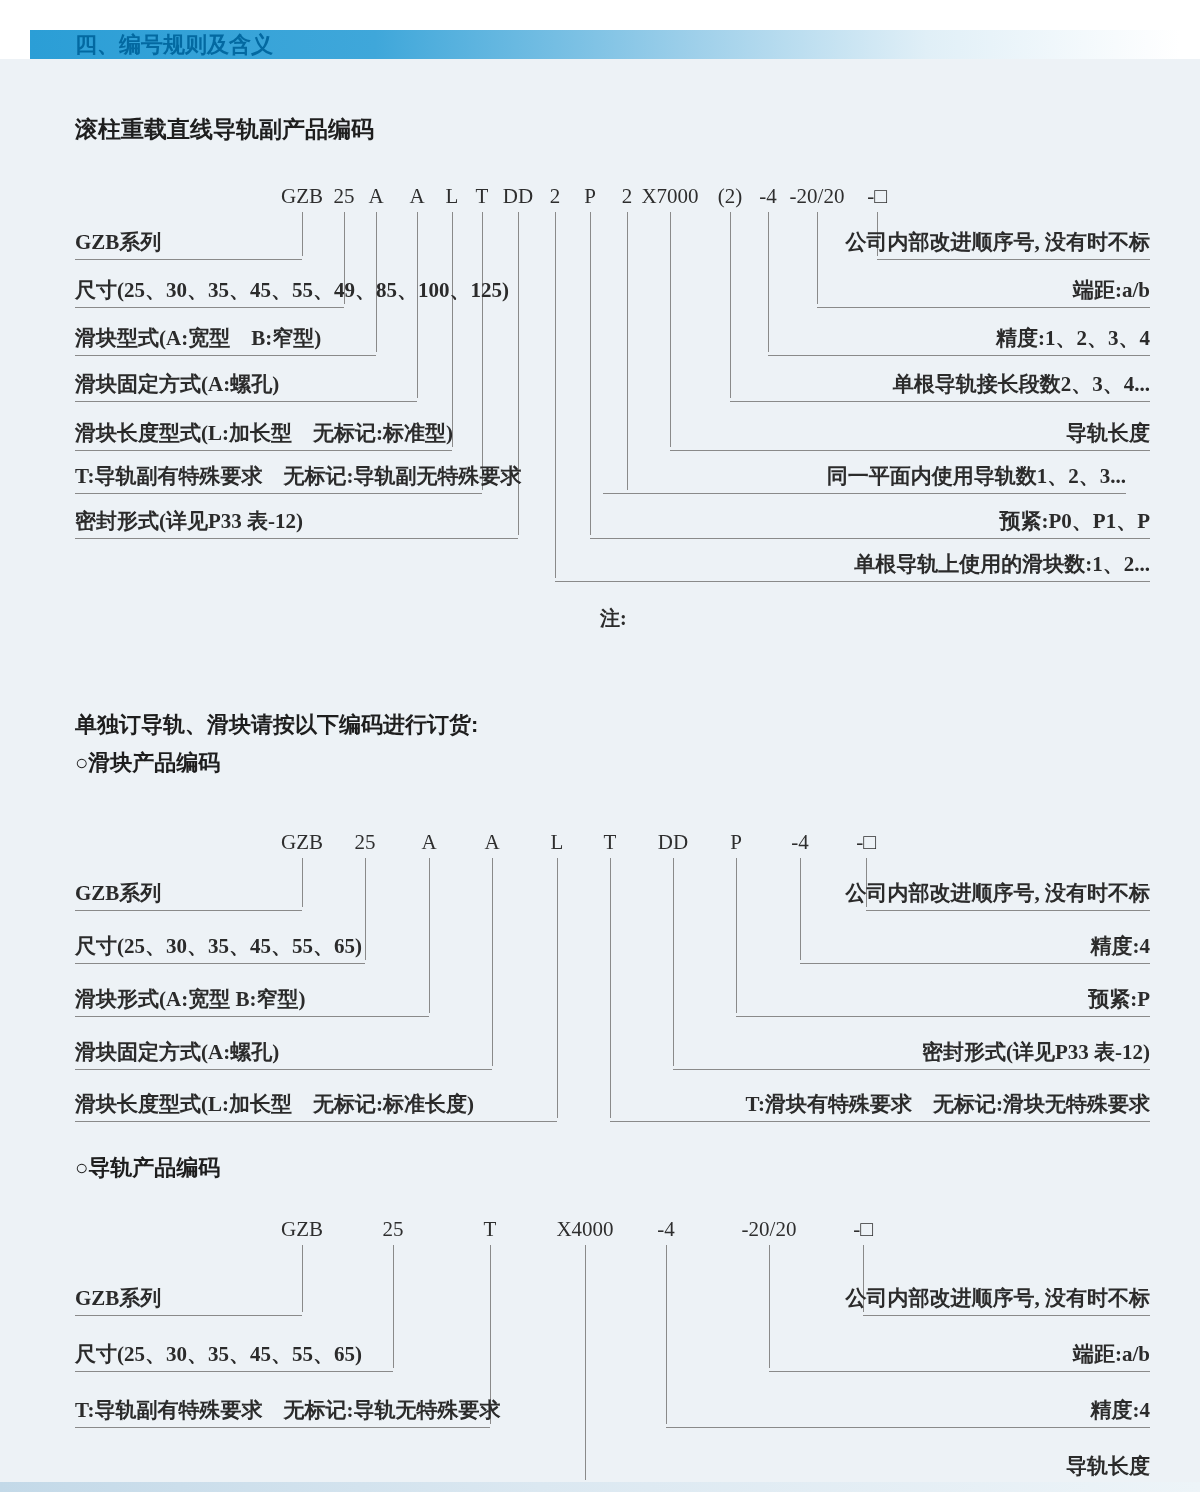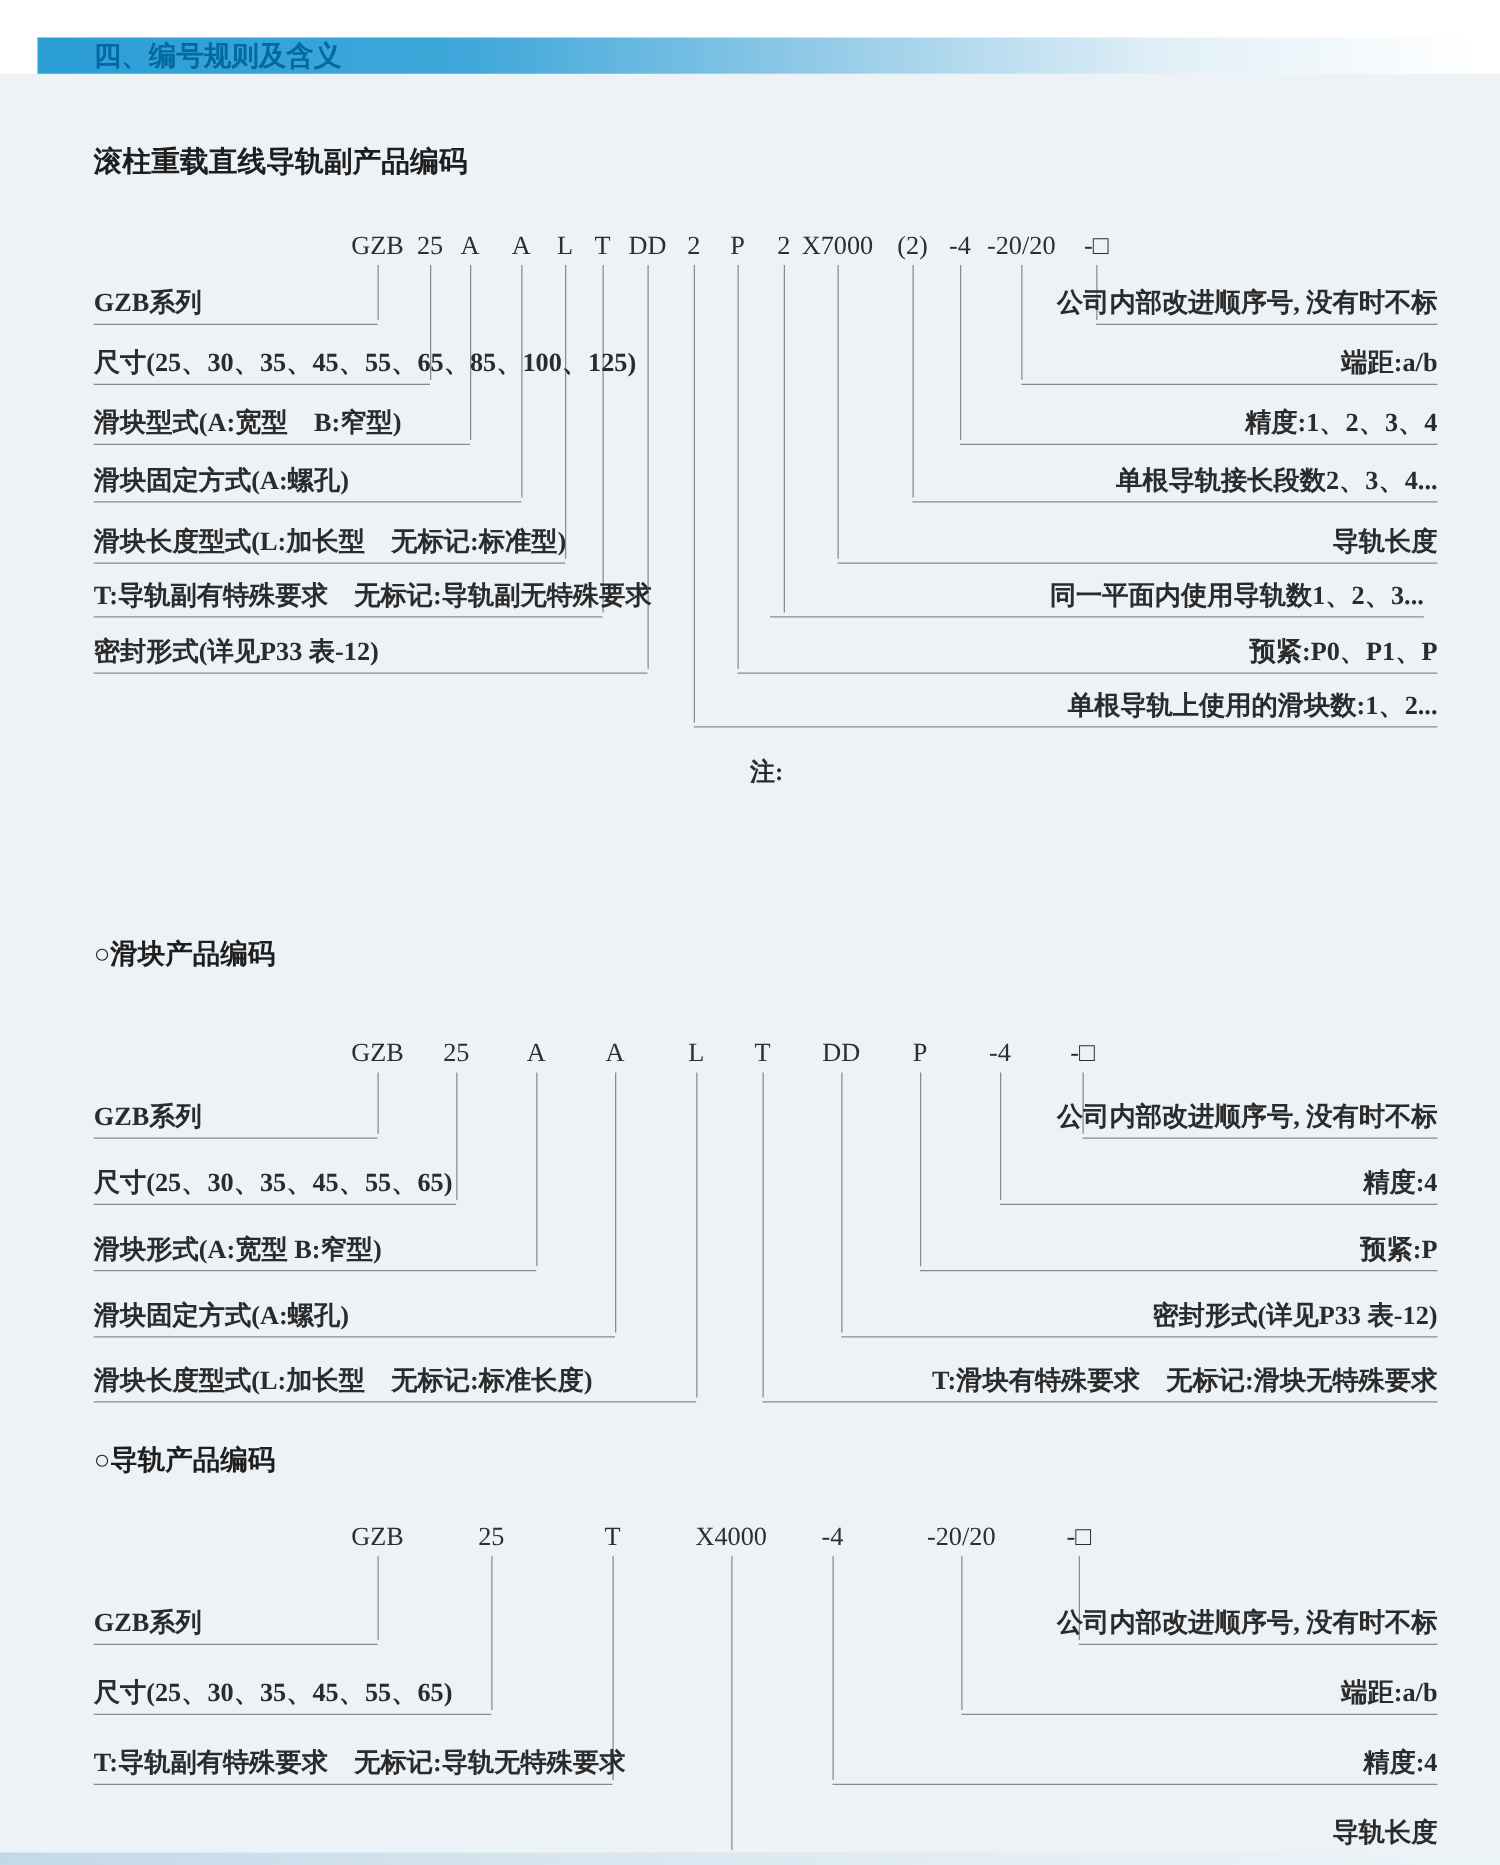--- a/index.html
+++ b/index.html
@@ -65,41 +65,42 @@
     <div class="vl" style="left:555px;top:212px;height:366px"></div>
     <div class="vl" style="left:590px;top:212px;height:323px"></div>
     <div class="vl" style="left:627px;top:212px;height:278px"></div>
     <div class="vl" style="left:670px;top:212px;height:235px"></div>
     <div class="vl" style="left:730px;top:212px;height:186px"></div>
     <div class="vl" style="left:768px;top:212px;height:140px"></div>
     <div class="vl" style="left:817px;top:212px;height:92px"></div>
     <div class="vl" style="left:877px;top:212px;height:44px"></div>
 
     <div class="rl" style="top:222px;width:227px">GZB系列</div>
-    <div class="rl" style="top:270px;width:269px">尺寸(25、30、35、45、55、65、85、100、125)</div>
+    <div class="rl" style="top:270px;width:269px">尺寸(25、30、35、45、55、49、85、100、125)</div>
     <div class="rl" style="top:318px;width:301px">滑块型式(A:宽型　B:窄型)</div>
     <div class="rl" style="top:364px;width:342px">滑块固定方式(A:螺孔)</div>
     <div class="rl" style="top:413px;width:377px">滑块长度型式(L:加长型　无标记:标准型)</div>
     <div class="rl" style="top:456px;width:407px">T:导轨副有特殊要求　无标记:导轨副无特殊要求</div>
     <div class="rl" style="top:501px;width:443px">密封形式(详见P33 表-12)</div>
 
     <div class="rr" style="top:222px;left:877px;width:273px">公司内部改进顺序号, 没有时不标</div>
     <div class="rr" style="top:270px;left:817px;width:333px">端距:a/b</div>
     <div class="rr" style="top:318px;left:768px;width:382px">精度:1、2、3、4</div>
     <div class="rr" style="top:364px;left:730px;width:420px">单根导轨接长段数2、3、4...</div>
     <div class="rr" style="top:413px;left:670px;width:480px">导轨长度</div>
-    <div class="rr" style="top:456px;left:616px;width:523px">同一平面内使用导轨数1、2、3...</div>
+    <div class="rr" style="top:456px;left:603px;width:523px">同一平面内使用导轨数1、2、3...</div>
     <div class="rr" style="top:501px;left:590px;width:560px">预紧:P0、P1、P</div>
     <div class="rr" style="top:544px;left:555px;width:595px">单根导轨上使用的滑块数:1、2...</div>
   </div>
 
   <div class="note">
     <span>注:</span>
   </div>
 
+  <div class="sec-title" style="top:710px">单独订导轨、滑块请按以下编码进行订货:</div>
   <div class="sec-title" style="top:748px">○滑块产品编码</div>
 
   <div>
     <span class="cp" style="left:302px;top:830px">GZB</span>
     <span class="cp" style="left:365px;top:830px">25</span>
     <span class="cp" style="left:429px;top:830px">A</span>
     <span class="cp" style="left:492px;top:830px">A</span>
     <span class="cp" style="left:557px;top:830px">L</span>
     <span class="cp" style="left:610px;top:830px">T</span>
     <span class="cp" style="left:673px;top:830px">DD</span>

